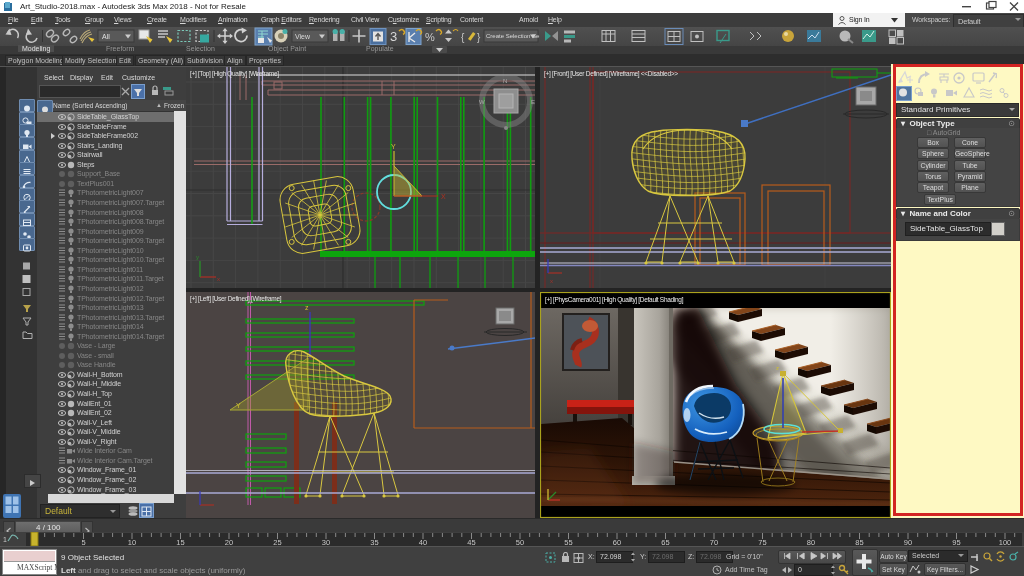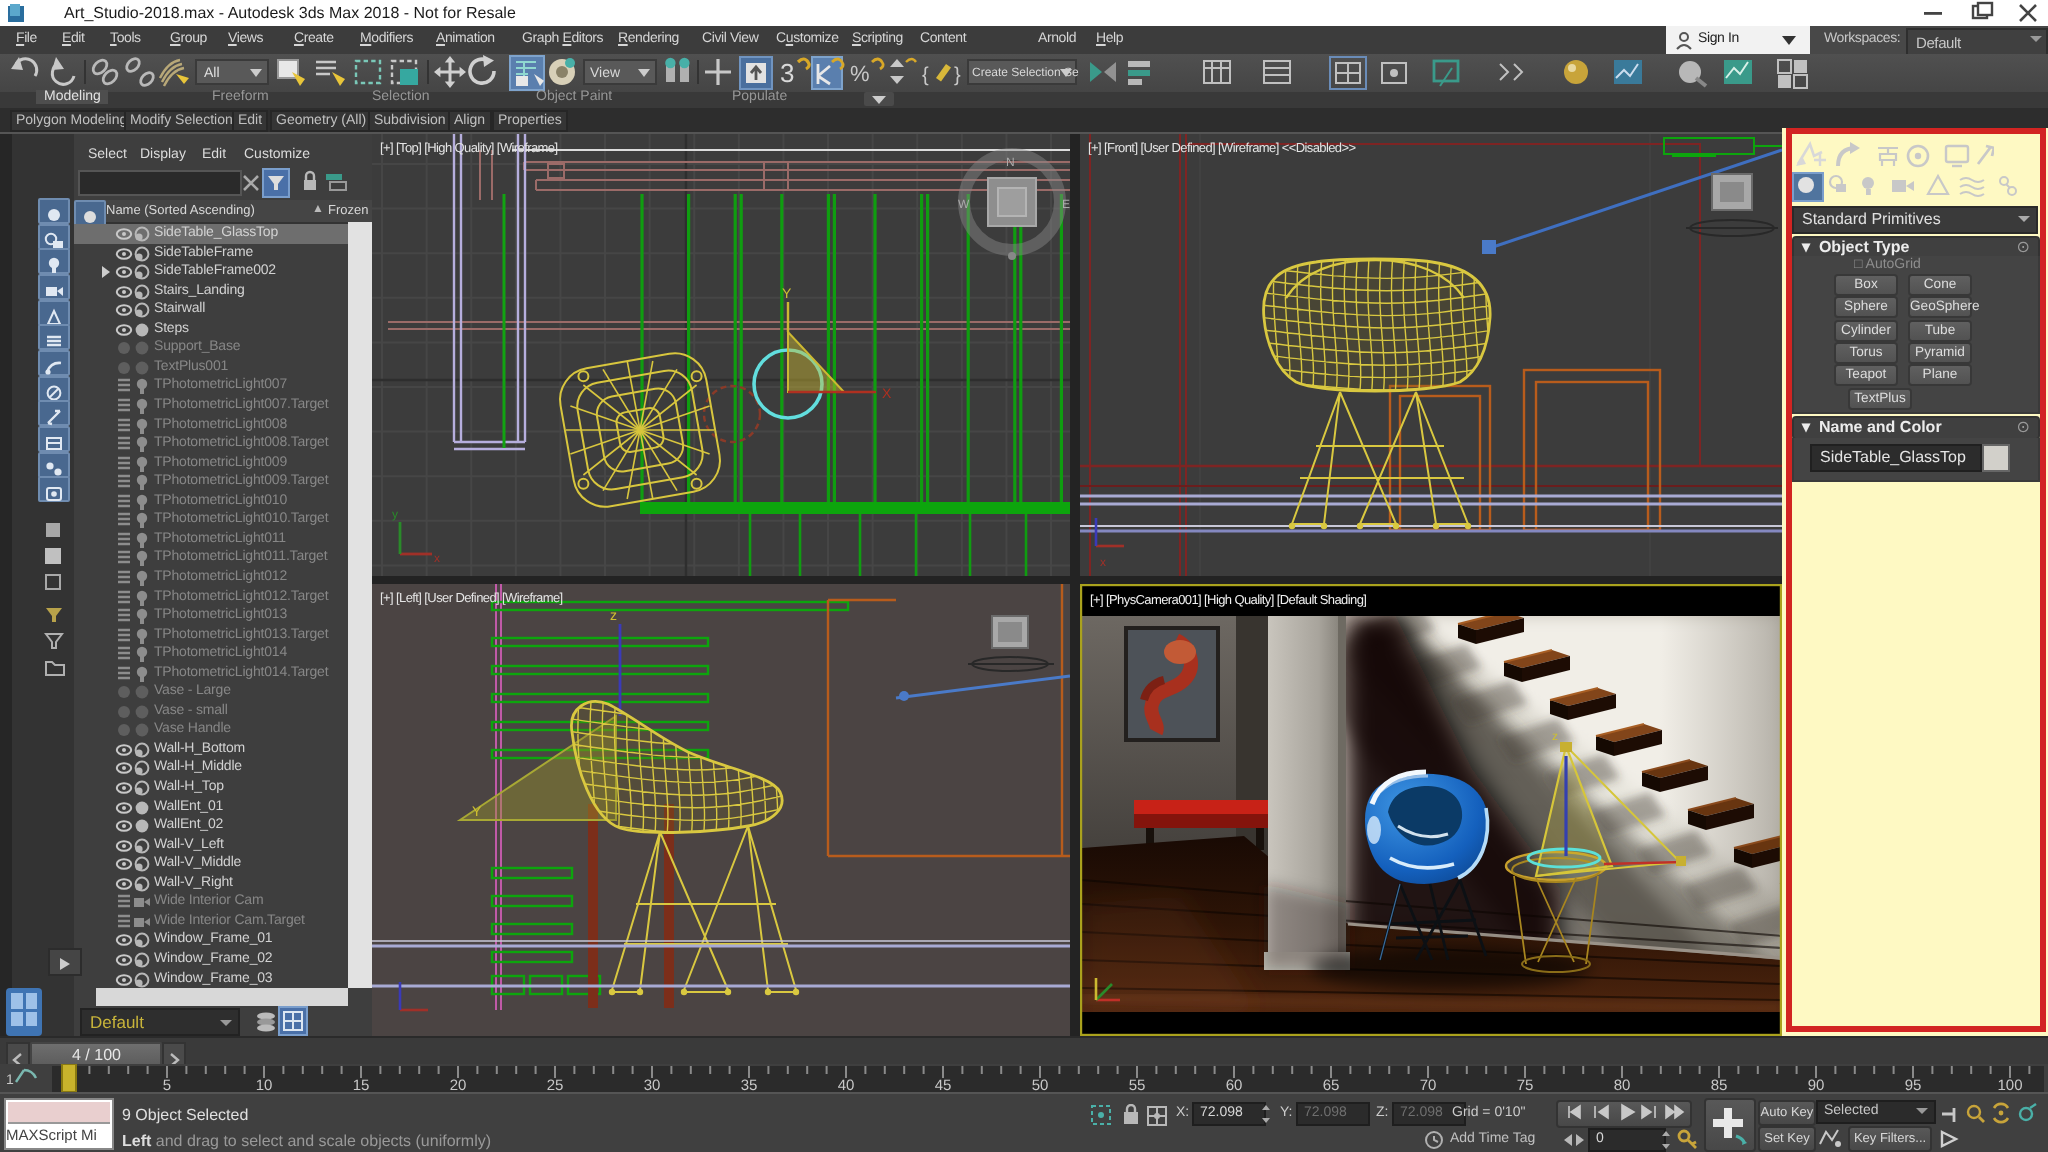--- a/index.html
+++ b/index.html
@@ -1,21 +1,21 @@
 <!DOCTYPE html>
 <html><head>
 <meta charset="utf-8">
 <style>
 html,body{margin:0;padding:0;}
 body{width:1024px;height:576px;position:relative;background:#3a3a3a;font-family:"Liberation Sans",sans-serif;overflow:hidden;}
 .abs{position:absolute;}
 .txt{position:absolute;white-space:nowrap;}
 
 #titlebar{left:0;top:0;width:1024px;height:13px;background:#ffffff;}
-#titlebar .t{left:32px;top:2px;font-size:8px;color:#1a1a1a;}
+#titlebar .t{left:20px;top:2px;font-size:8px;color:#1a1a1a;}
 
 #menubar{left:0;top:13px;width:1024px;height:14px;background:#3c3c3c;border-bottom:1px solid #333;}
 #menubar span{position:absolute;top:3px;font-size:7px;letter-spacing:-0.2px;color:#d6d6d6;}
 
 #toolbar{left:0;top:27px;width:1024px;height:19px;background:linear-gradient(#505050,#454545);}
 
 #ribtabs{left:0;top:46px;width:1024px;height:8px;background:#393939;}
 #ribtabs span{position:absolute;top:-1px;font-size:7px;color:#979797;}
 #ribrow{left:0;top:54px;width:1024px;height:12px;background:#2d2d2d;}
 #ribrow span{position:absolute;top:1px;font-size:7px;color:#c0c0c0;background:#353535;border:1px solid #262626;padding:0 2px;line-height:9px;}
@@ -1094,21 +1094,21 @@
       <text x="956.5" y="13" font-size="7.5" fill="#c8c8c8" text-anchor="middle" font-family="Liberation Sans">95</text>
       <text x="1005.0" y="13" font-size="7.5" fill="#c8c8c8" text-anchor="middle" font-family="Liberation Sans">100</text>
       <rect x="31" y="0" width="7" height="14" fill="#c8b32c" stroke="#8a7a10"></rect>
       <path d="M8 9 l4 -6 M12 3 q4 0 6 4" stroke="#7ab8b0" stroke-width="1.2" fill="none"></path>
       <text x="3" y="10" font-size="7" fill="#c8c8c8" font-family="Liberation Sans">1</text>
     </svg></div>
 <div id="statusbar" class="abs">
 
   <div class="abs" style="left:2px;top:2px;width:53px;height:24px;background:#fff;border:1px solid #888;">
     <div class="abs" style="left:1px;top:1px;width:51px;height:10px;background:#e9cfcf;border-bottom:1px solid #999;"></div>
-    <span class="txt" style="left:0;top:13px;font-size:7.5px;color:#444;font-family:Liberation Sans, sans-serif;text-align:right;">MAXScript Mi</span>
+    <span class="txt" style="left:14px;top:13px;font-size:7.5px;color:#444;font-family:Liberation Serif, serif;text-align:right;">MAXScript Mi</span>
   </div>
   <span class="txt" style="left:61px;top:6px;font-size:8px;color:#e0e0e0;">9 Object Selected</span>
   <span class="txt" style="left:61px;top:19px;font-size:8px;color:#999;"><b style="color:#ddd">Left</b> and drag to select and scale objects (uniformly)</span>
   <svg class="abs" style="left:545px;top:5px" width="40" height="12">
 <rect x="1" y="1" width="9" height="9" fill="none" stroke="#4ab0a8" stroke-dasharray="2,1.5"></rect>
       <circle cx="5.5" cy="5.5" r="1.5" fill="#4ab0a8"></circle>
 <rect x="17" y="4" width="7" height="6" fill="#b8b8b8"></rect>
       <path d="M18.5 4 V2.5 a2 2 0 0 1 4 0 V4" fill="none" stroke="#b8b8b8" stroke-width="1.2"></path>
 <rect x="29" y="1.5" width="9" height="9" fill="none" stroke="#b8b8b8"></rect>
       <path d="M29 6 h9 M33.5 1.5 v9" stroke="#b8b8b8"></path>

